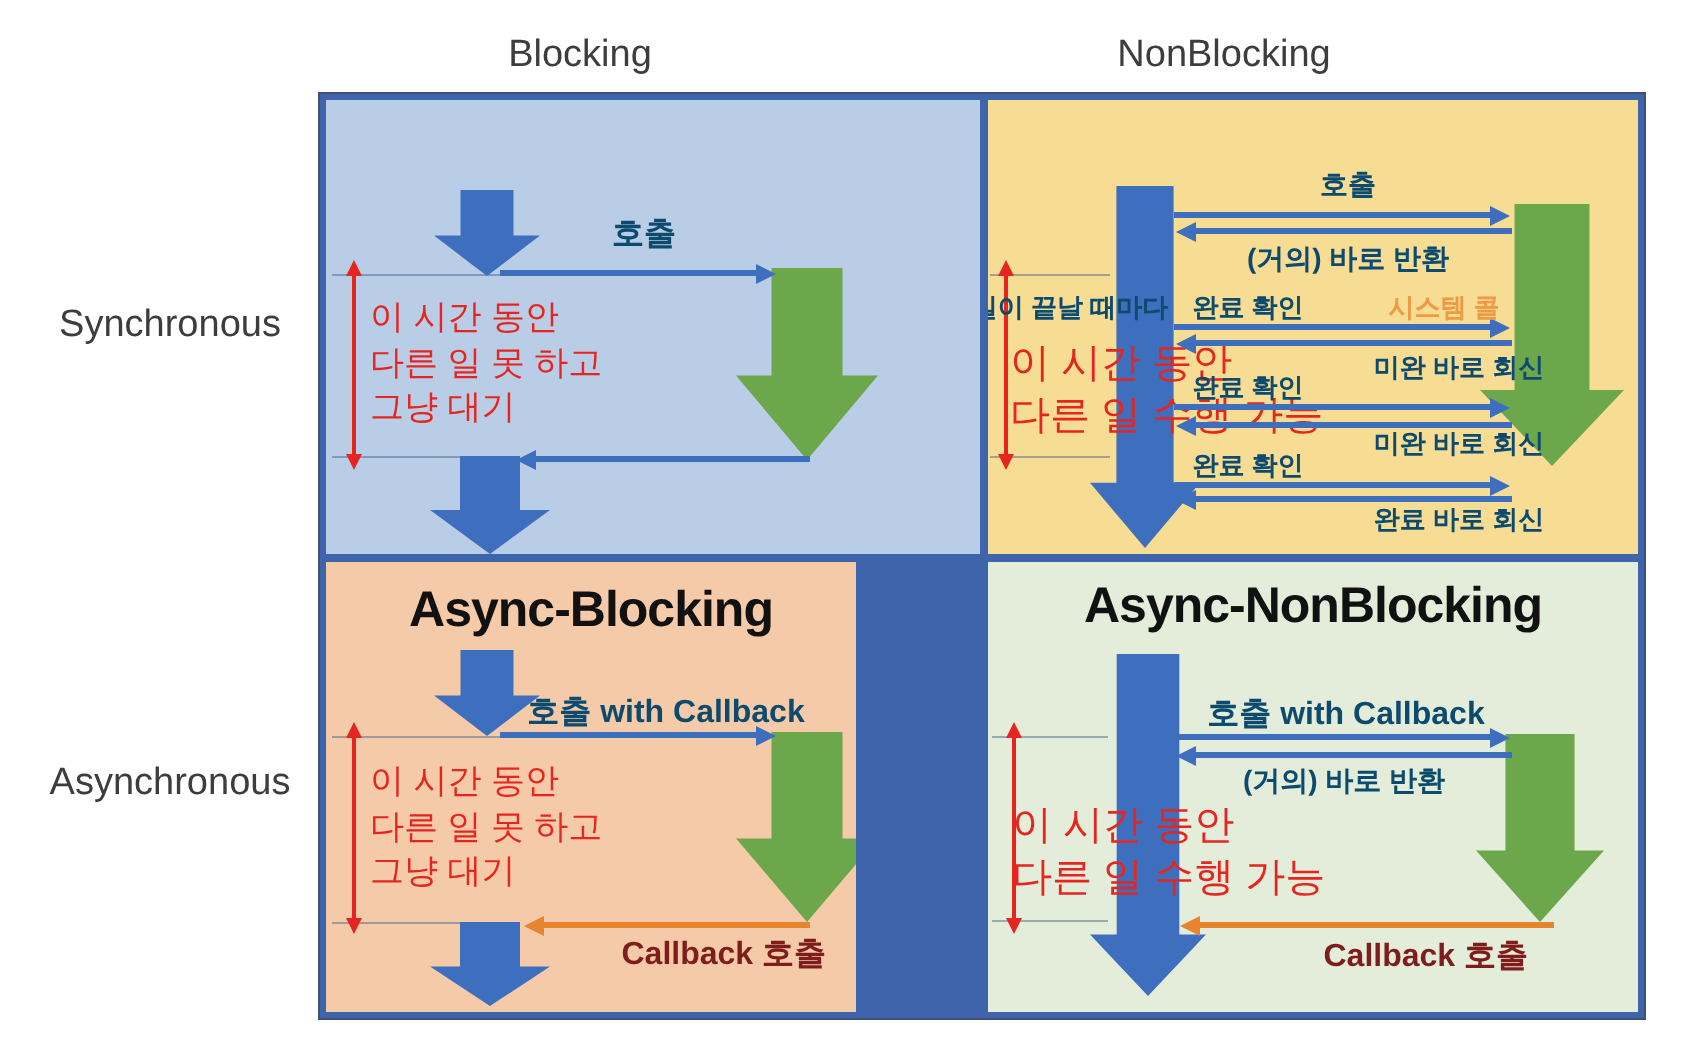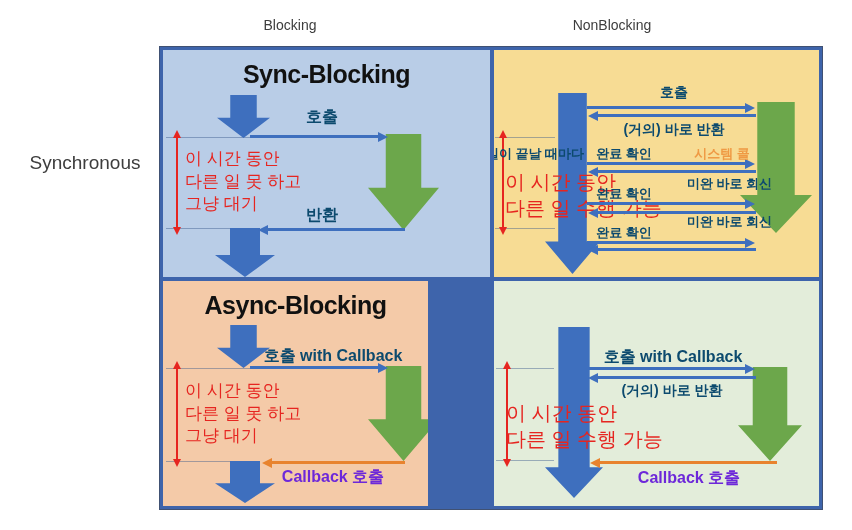--- a/index.html
+++ b/index.html
@@ -1,18 +1,18 @@
 <!DOCTYPE html>
 <html><head>
 <meta charset="utf-8">
 <style>
   html,body{margin:0;padding:0;background:#fff;}
   .stage{position:relative;width:852px;height:530px;background:#ffffff;overflow:hidden;
          font-family:"Liberation Sans","DejaVu Sans",sans-serif;}
-  .hdr{position:absolute;color:#3d3d3d;font-size:14px;text-align:center;}
+  .hdr{position:absolute;color:#3d3d3d;font-size:19px;text-align:center;}
   .wrap{position:absolute;left:160px;top:47px;width:662px;height:462px;background:#3e64ab;
         box-shadow:0 0 0 1px rgba(30,50,90,.85);}
   .quad{position:absolute;overflow:hidden;}
   .q-title{position:absolute;left:0;width:100%;text-align:center;font-weight:bold;
            font-size:25px;color:#111;letter-spacing:-0.5px;z-index:4;}
   .blk{position:absolute;z-index:1;}
   .ar{position:absolute;height:3px;background:var(--c,#3e6fbe);z-index:3;}
   .ar.r::after{content:"";position:absolute;right:-10px;top:50%;transform:translateY(-50%);
        width:0;height:0;border-left:10px solid var(--c,#3e6fbe);
        border-top:5px solid transparent;border-bottom:5px solid transparent;}
@@ -21,57 +21,56 @@
        border-top:5px solid transparent;border-bottom:5px solid transparent;}
   .vdim{position:absolute;width:2px;background:#e62520;z-index:3;}
   .vdim::before{content:"";position:absolute;top:-7px;left:-3px;width:0;height:0;
        border-bottom:8px solid #e62520;border-left:4px solid transparent;border-right:4px solid transparent;}
   .vdim::after{content:"";position:absolute;bottom:-7px;left:-3px;width:0;height:0;
        border-top:8px solid #e62520;border-left:4px solid transparent;border-right:4px solid transparent;}
   .thin{position:absolute;height:1px;background:rgba(60,90,140,.45);z-index:0;}
   .lbl{position:absolute;color:#0c4a6e;font-weight:bold;text-align:center;z-index:4;white-space:nowrap;}
   .rednote{position:absolute;color:#e62520;font-weight:normal;z-index:2;white-space:nowrap;line-height:22.5px;font-size:17px;}
   .rednote.big{font-size:20px;line-height:26px;z-index:2;}
-  .orange{color:#6d28d9;}
+  .orange{color:#7f1d1d;text-align:right;}
   .sysc{color:#ef9a44;}
 </style>
 </head>
 <body>
 
 <div class="stage">
 
   <div class="hdr" style="left:190px;top:17px;width:200px;">Blocking</div>
   <div class="hdr" style="left:15px;top:152px;width:140px;font-size:19px;">Synchronous</div>
   <div class="hdr" style="left:512px;top:17px;width:200px;">NonBlocking</div>
+  <div class="hdr" style="left:15px;top:381px;width:140px;font-size:19px;">Asynchronous</div>
 
   <div class="wrap">
 
     <div class="quad" style="left:3px;top:3px;width:327px;height:227px;background:#b9cde7;">
-      <div class="q-title" style="top:10px;">Sync-Blocking</div>
 
       <div class="blk" style="left:54px;top:45px;width:53px;height:43px;background:#3e6fbe;
            clip-path:polygon(25% 0,75% 0,75% 53%,100% 53%,50% 100%,0 53%,25% 53%);"></div>
 
       <div class="lbl" style="left:109px;top:57px;width:100px;font-size:16px;">호출</div>
       <div class="ar r" style="left:87px;top:85px;width:128px;"></div>
 
       <div class="blk" style="left:205px;top:84px;width:71px;height:96px;background:#6ca74b;
            clip-path:polygon(25% 0,75% 0,75% 56%,100% 56%,50% 100%,0 56%,25% 56%);"></div>
 
       <div class="thin" style="left:3px;top:87px;width:85px;"></div>
       <div class="thin" style="left:3px;top:178px;width:92px;"></div>
       <div class="vdim" style="left:13px;top:87px;height:91px;"></div>
 
       <div class="rednote" style="left:22px;top:98px;">
         <div>이 시간 동안</div>
         <div>다른 일 못 하고</div>
         <div>그냥 대기</div>
       </div>
 
-      <div class="lbl" style="left:109px;top:155px;width:100px;font-size:16px;">반환</div>
       <div class="ar l" style="left:105px;top:178px;width:137px;"></div>
 
       <div class="blk" style="left:52px;top:178px;width:60px;height:49px;background:#3e6fbe;
            clip-path:polygon(25% 0,75% 0,75% 55%,100% 55%,50% 100%,0 55%,25% 55%);"></div>
     </div>
 
     <div class="quad" style="left:334px;top:3px;width:325px;height:227px;background:#f7dc94;">
 
       <div class="blk" style="left:51px;top:43px;width:55px;height:181px;background:#3e6fbe;
            clip-path:polygon(24% 0,76% 0,76% 82%,100% 82%,50% 100%,0 82%,24% 82%);"></div>
@@ -93,20 +92,21 @@
       <div class="lbl" style="left:178px;top:125px;width:115px;font-size:13px;">미완 바로 회신</div>
       <div class="lbl" style="left:98px;top:135px;width:64px;font-size:13px;">완료 확인</div>
 
       <div class="ar r" style="left:93px;top:152px;width:158px;"></div>
       <div class="ar l" style="left:104px;top:161px;width:158px;"></div>
       <div class="lbl" style="left:178px;top:163px;width:115px;font-size:13px;">미완 바로 회신</div>
       <div class="lbl" style="left:98px;top:174px;width:64px;font-size:13px;">완료 확인</div>
 
       <div class="ar r" style="left:93px;top:191px;width:158px;"></div>
       <div class="ar l" style="left:104px;top:198px;width:158px;"></div>
+      <div class="lbl" style="left:178px;top:201px;width:115px;font-size:13px;">완료 바로 회신</div>
 
       <div class="thin" style="left:1px;top:87px;width:60px;"></div>
       <div class="thin" style="left:1px;top:178px;width:60px;"></div>
       <div class="vdim" style="left:8px;top:87px;height:91px;"></div>
 
       <div class="rednote big" style="left:11px;top:119px;">
         <div>이 시간 동안</div>
         <div>다른 일 수행 가능</div>
       </div>
     </div>
@@ -134,20 +134,21 @@
       </div>
 
       <div class="ar l" style="left:109px;top:180px;width:133px;--c:#e8832e;"></div>
       <div class="lbl orange" style="left:90px;top:186px;width:160px;font-size:16px;">Callback 호출</div>
 
       <div class="blk" style="left:52px;top:180px;width:60px;height:42px;background:#3e6fbe;
            clip-path:polygon(25% 0,75% 0,75% 53%,100% 53%,50% 100%,0 53%,25% 53%);"></div>
     </div>
 
     <div class="quad" style="left:334px;top:234px;width:325px;height:225px;background:#e3edda;">
+      <div class="q-title" style="top:8px;">Async-NonBlocking</div>
 
       <div class="blk" style="left:51px;top:46px;width:58px;height:171px;background:#3e6fbe;
            clip-path:polygon(23% 0,77% 0,77% 82%,100% 82%,50% 100%,0 82%,23% 82%);"></div>
 
       <div class="lbl" style="left:104px;top:66px;width:150px;font-size:16px;">호출 with Callback</div>
       <div class="ar r" style="left:94px;top:86px;width:157px;"></div>
       <div class="ar l" style="left:104px;top:95px;width:158px;"></div>
       <div class="lbl" style="left:108px;top:101px;width:140px;font-size:14px;">(거의) 바로 반환</div>
 
       <div class="blk" style="left:244px;top:86px;width:64px;height:94px;background:#6ca74b;

